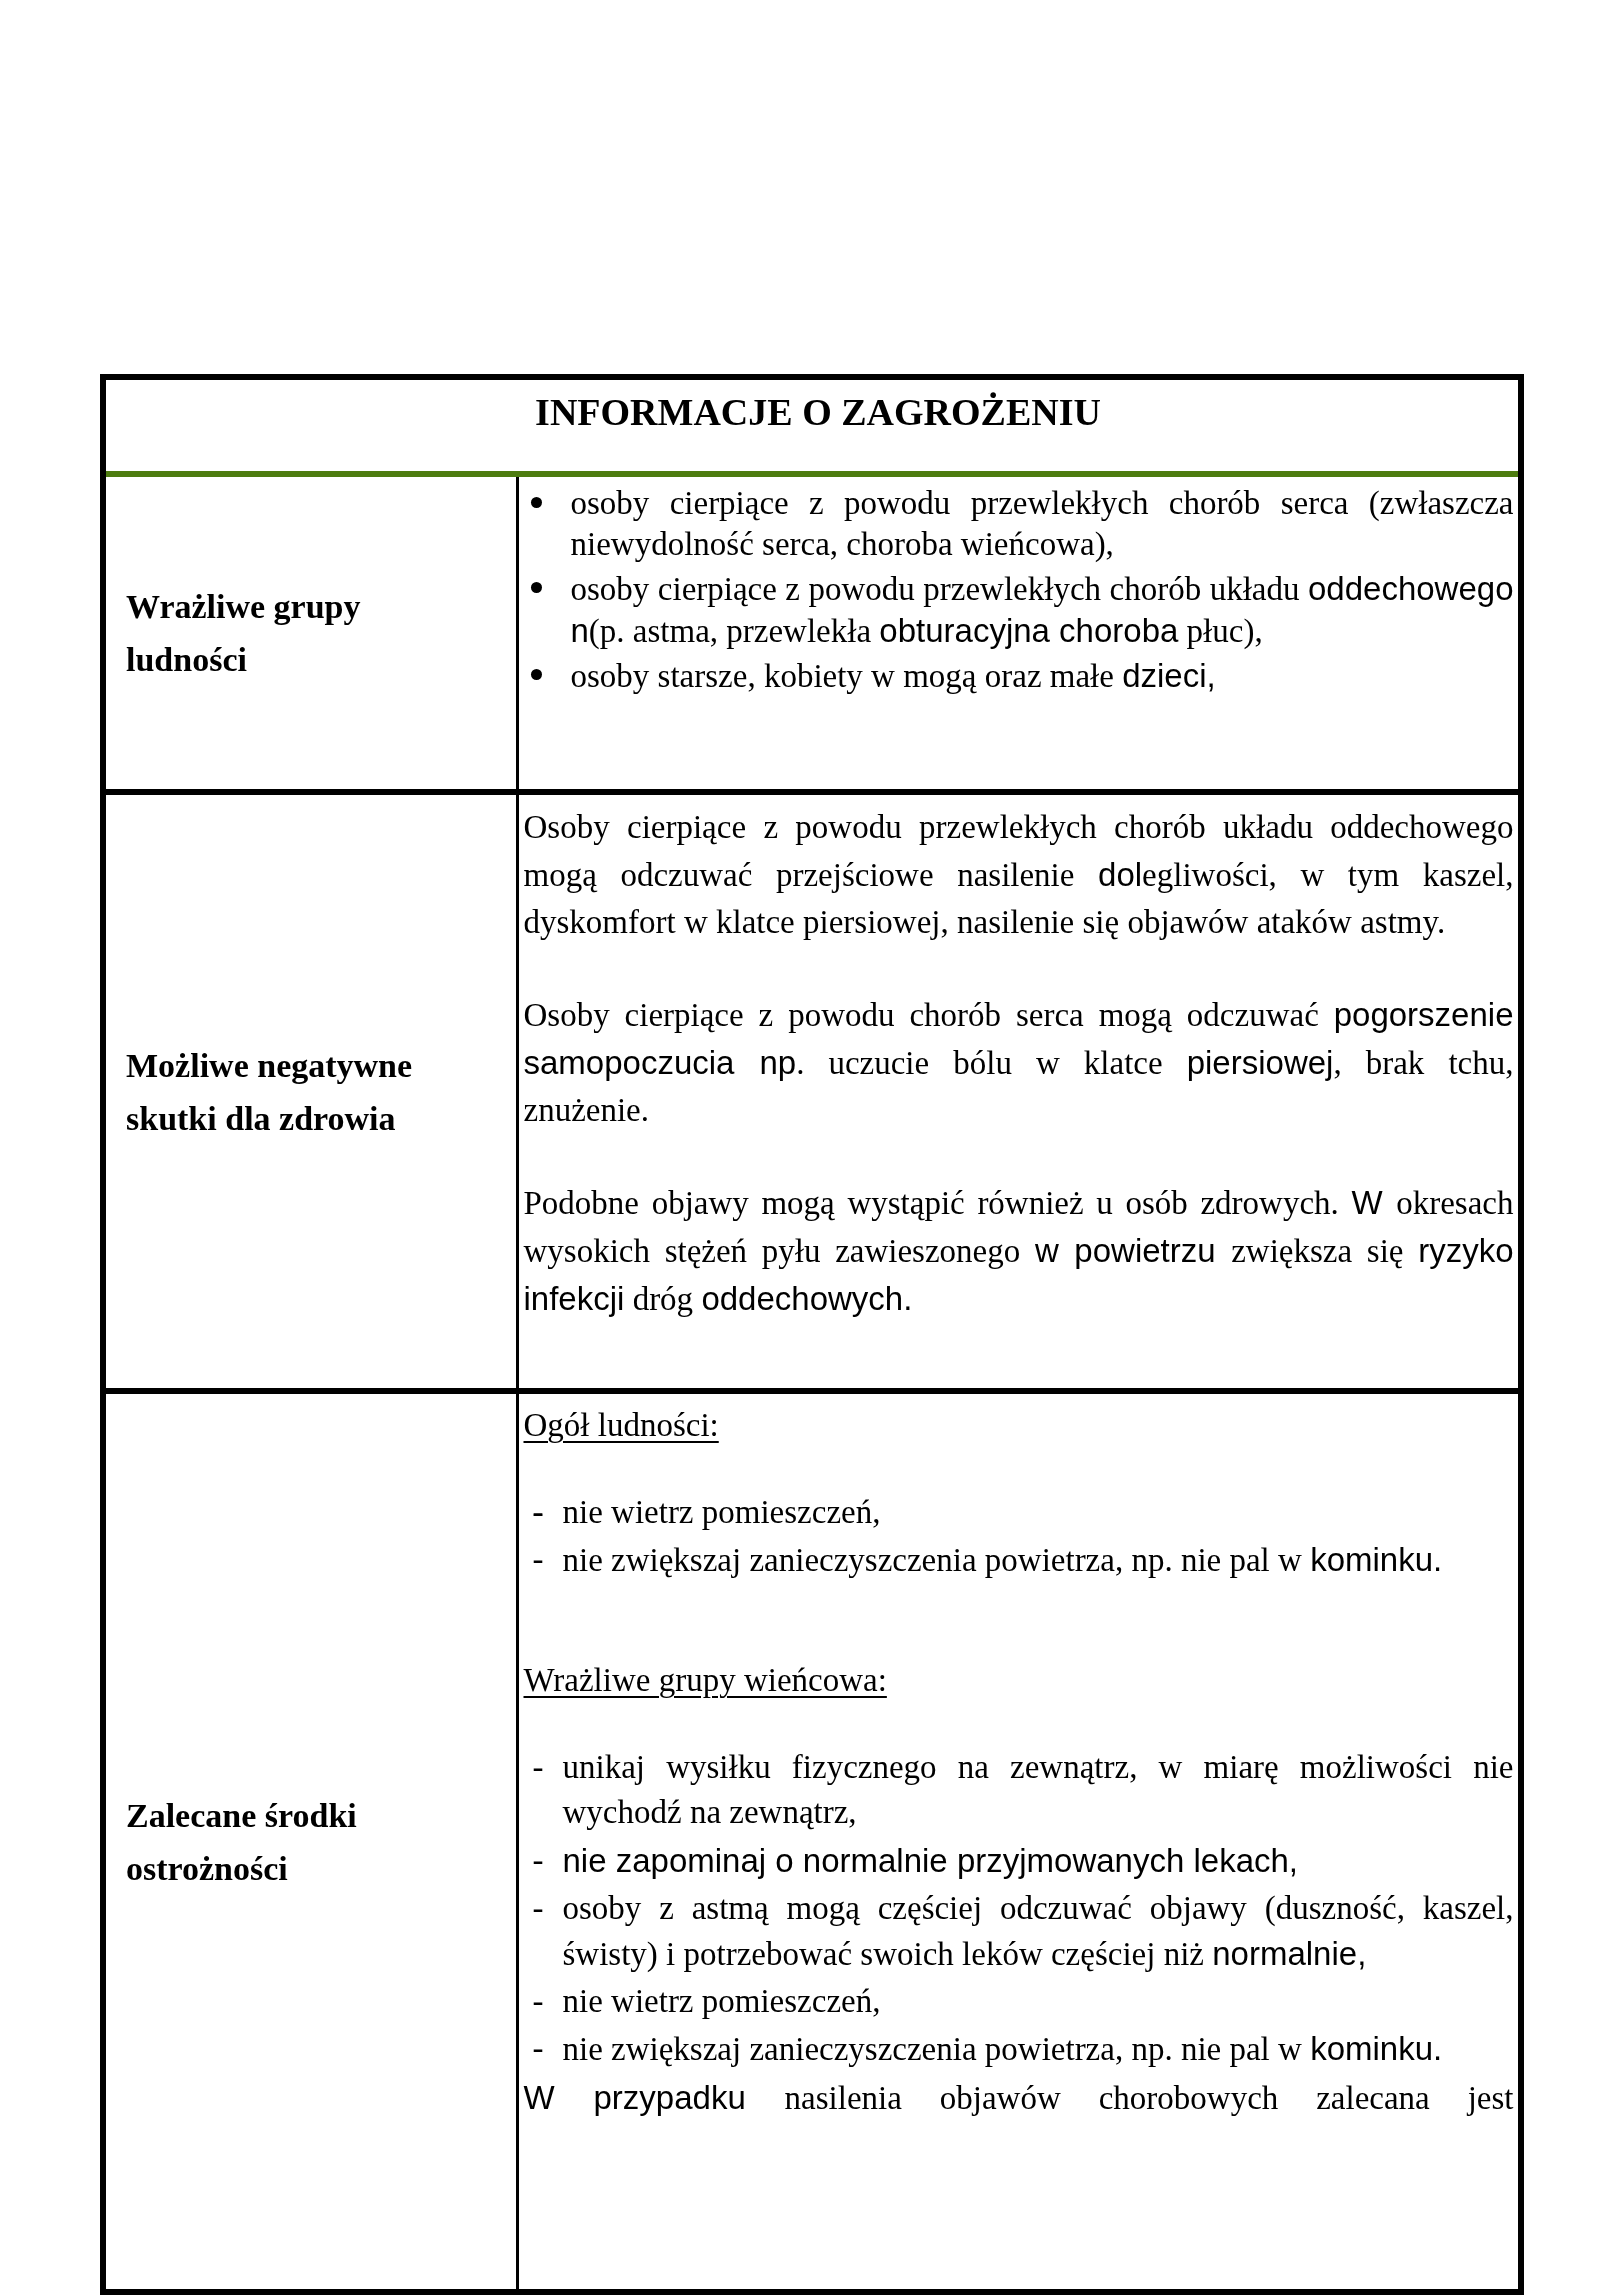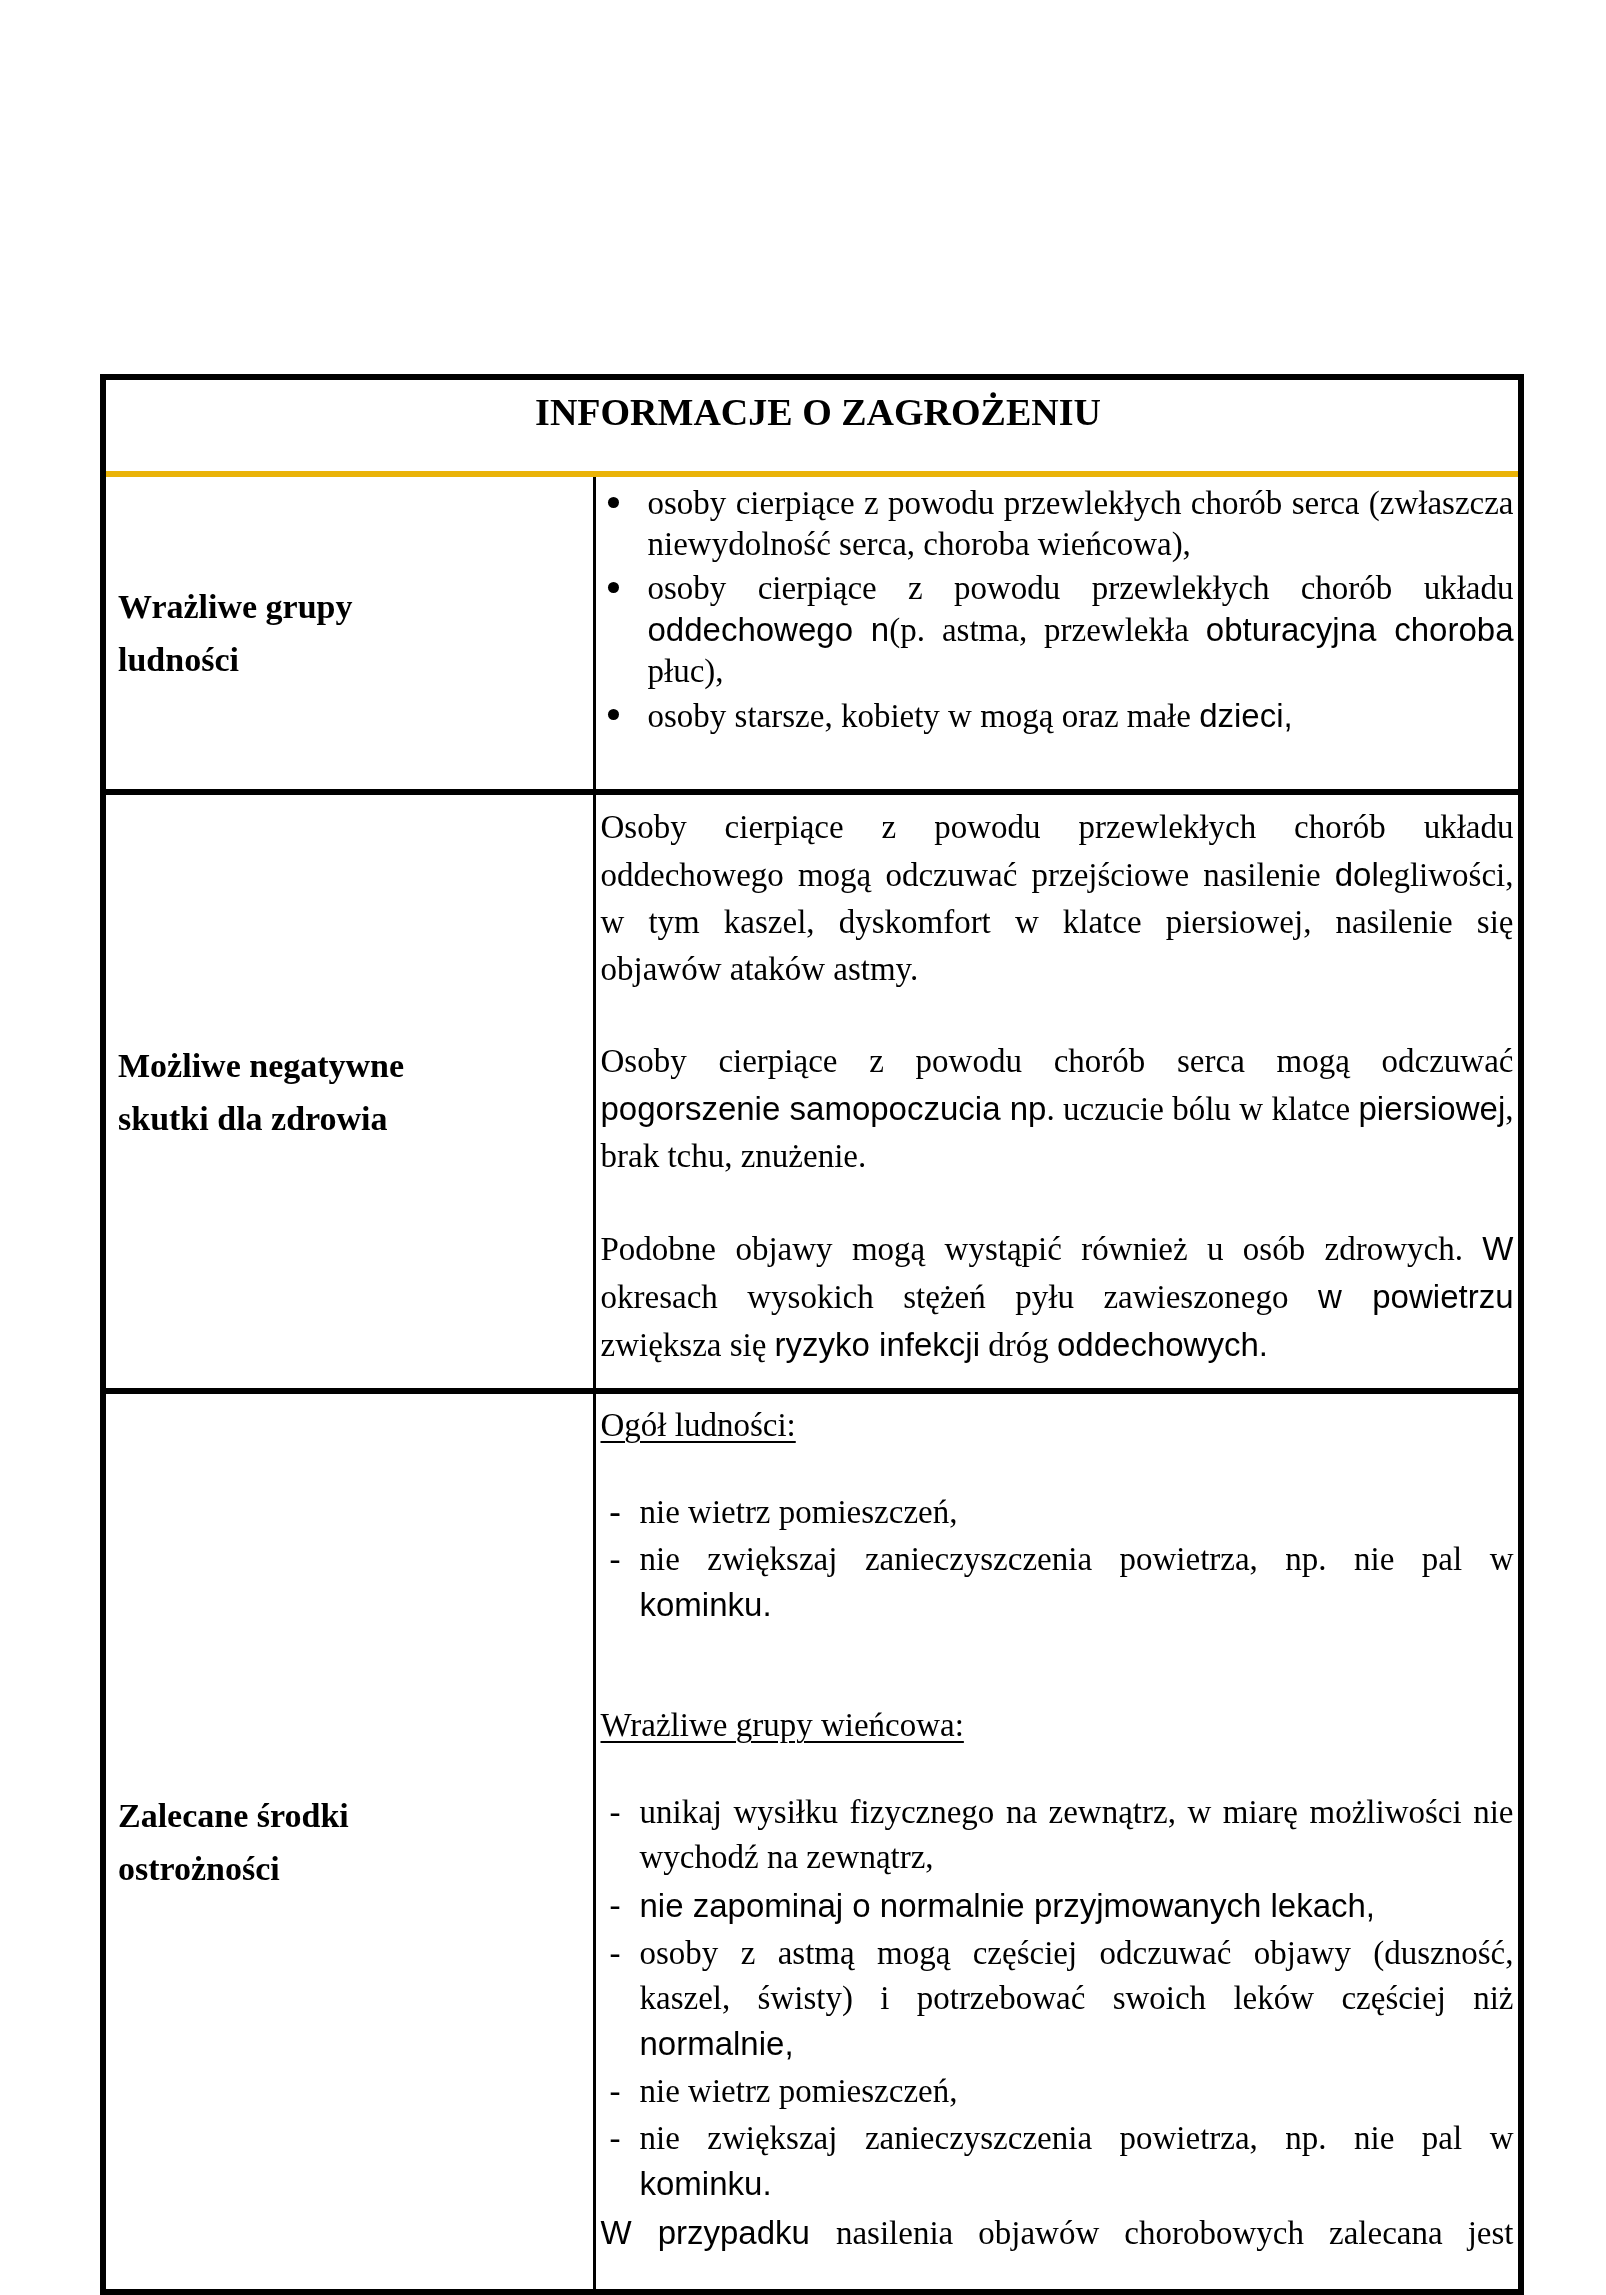--- a/index.html
+++ b/index.html
@@ -28,21 +28,21 @@
     height: 1921px;
     box-sizing: border-box;
     border: 6px solid #000000;
     display: flex;
     flex-direction: column;
     background: #ffffff;
   }
   .row-header {
     height: 97px;
     box-sizing: border-box;
-    border-bottom: 6px solid #eab308;
+    border-bottom: 6px solid #4d7c0f;
     overflow: hidden;
     padding-left: 12px;
   }
   .table-title {
     text-align: center;
     padding-top: 10.6px;
     font-size: 38px;
     font-weight: bold;
     line-height: 1.15;
     font-family: "Liberation Serif", serif;
@@ -51,26 +51,26 @@
     display: flex;
     box-sizing: border-box;
     border-bottom: 6px solid #000000;
     align-items: stretch;
     overflow: hidden;
   }
   .trow-1 { height: 318px; }
   .trow-2 { height: 599px; }
   .trow-3 { flex: 1; border-bottom: none; }
   .cell-label {
-    width: 490px;
+    width: 413px;
     box-sizing: border-box;
     border-right: 3.8px solid #000000;
     display: flex;
     align-items: center;
-    padding-left: 12px;
+    padding-left: 20px;
     overflow: hidden;
   }
   .label-text {
     font-family: "Liberation Serif", serif;
     font-weight: bold;
     font-size: 34px;
     line-height: 53px;
   }
   .cell-content {
     flex: 1;

